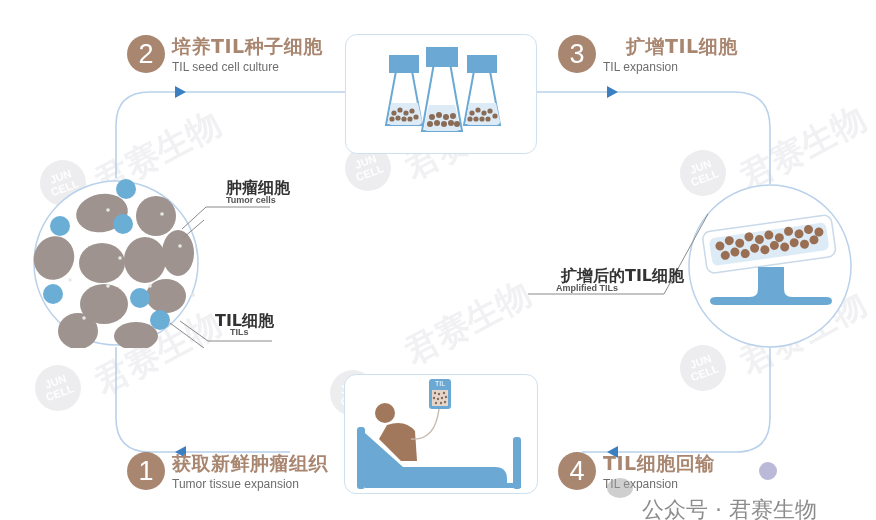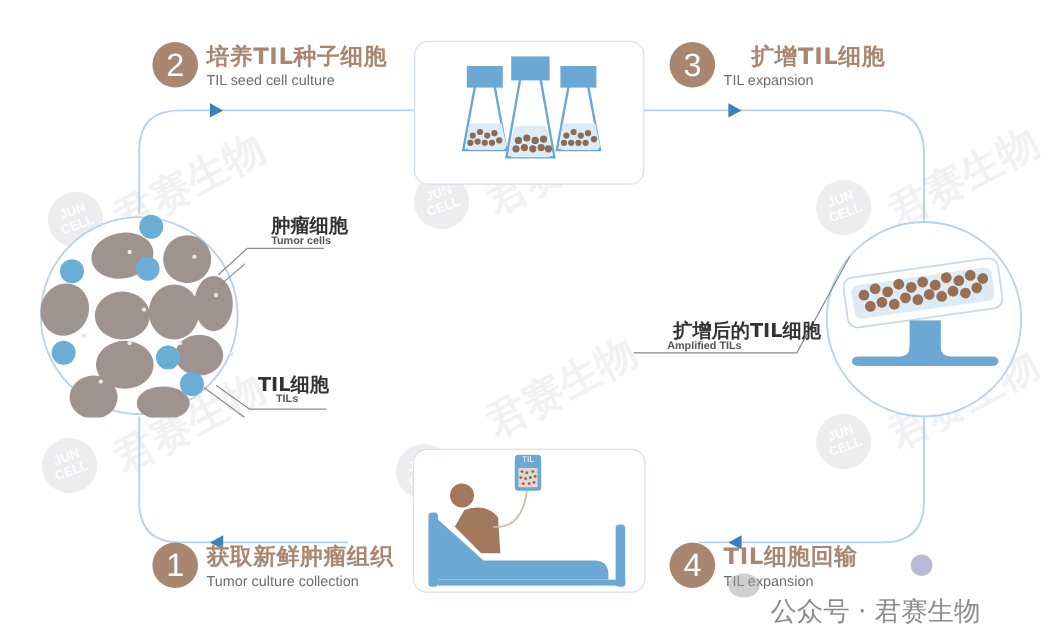--- a/index.html
+++ b/index.html
@@ -71,21 +71,21 @@
 
 <div>
   <div class="step-num" style="left:558px;top:35px">3</div>
   <div class="step-title" style="left:626px;top:34px">扩增TIL细胞</div>
   <div class="step-sub" style="left:603px;top:60px">TIL expansion</div>
 </div>
 
 <div>
   <div class="step-num" style="left:127px;top:452px">1</div>
   <div class="step-title" style="left:172px;top:451px">获取新鲜肿瘤组织</div>
-  <div class="step-sub" style="left:172px;top:477px">Tumor culture collection</div>
+  <div class="step-sub" style="left:172px;top:477px">Tumor tissue expansion</div>
 </div>
 
 <div>
   <div class="step-num" style="left:558px;top:452px">4</div>
   <div class="step-title" style="left:603px;top:451px">TIL细胞回输</div>
   <div class="step-sub" style="left:603px;top:477px">TIL expansion</div>
 </div>
 
 <div class="panel" style="left:345px;top:34px;width:190px;height:118px">
   <svg width="190" height="118">

